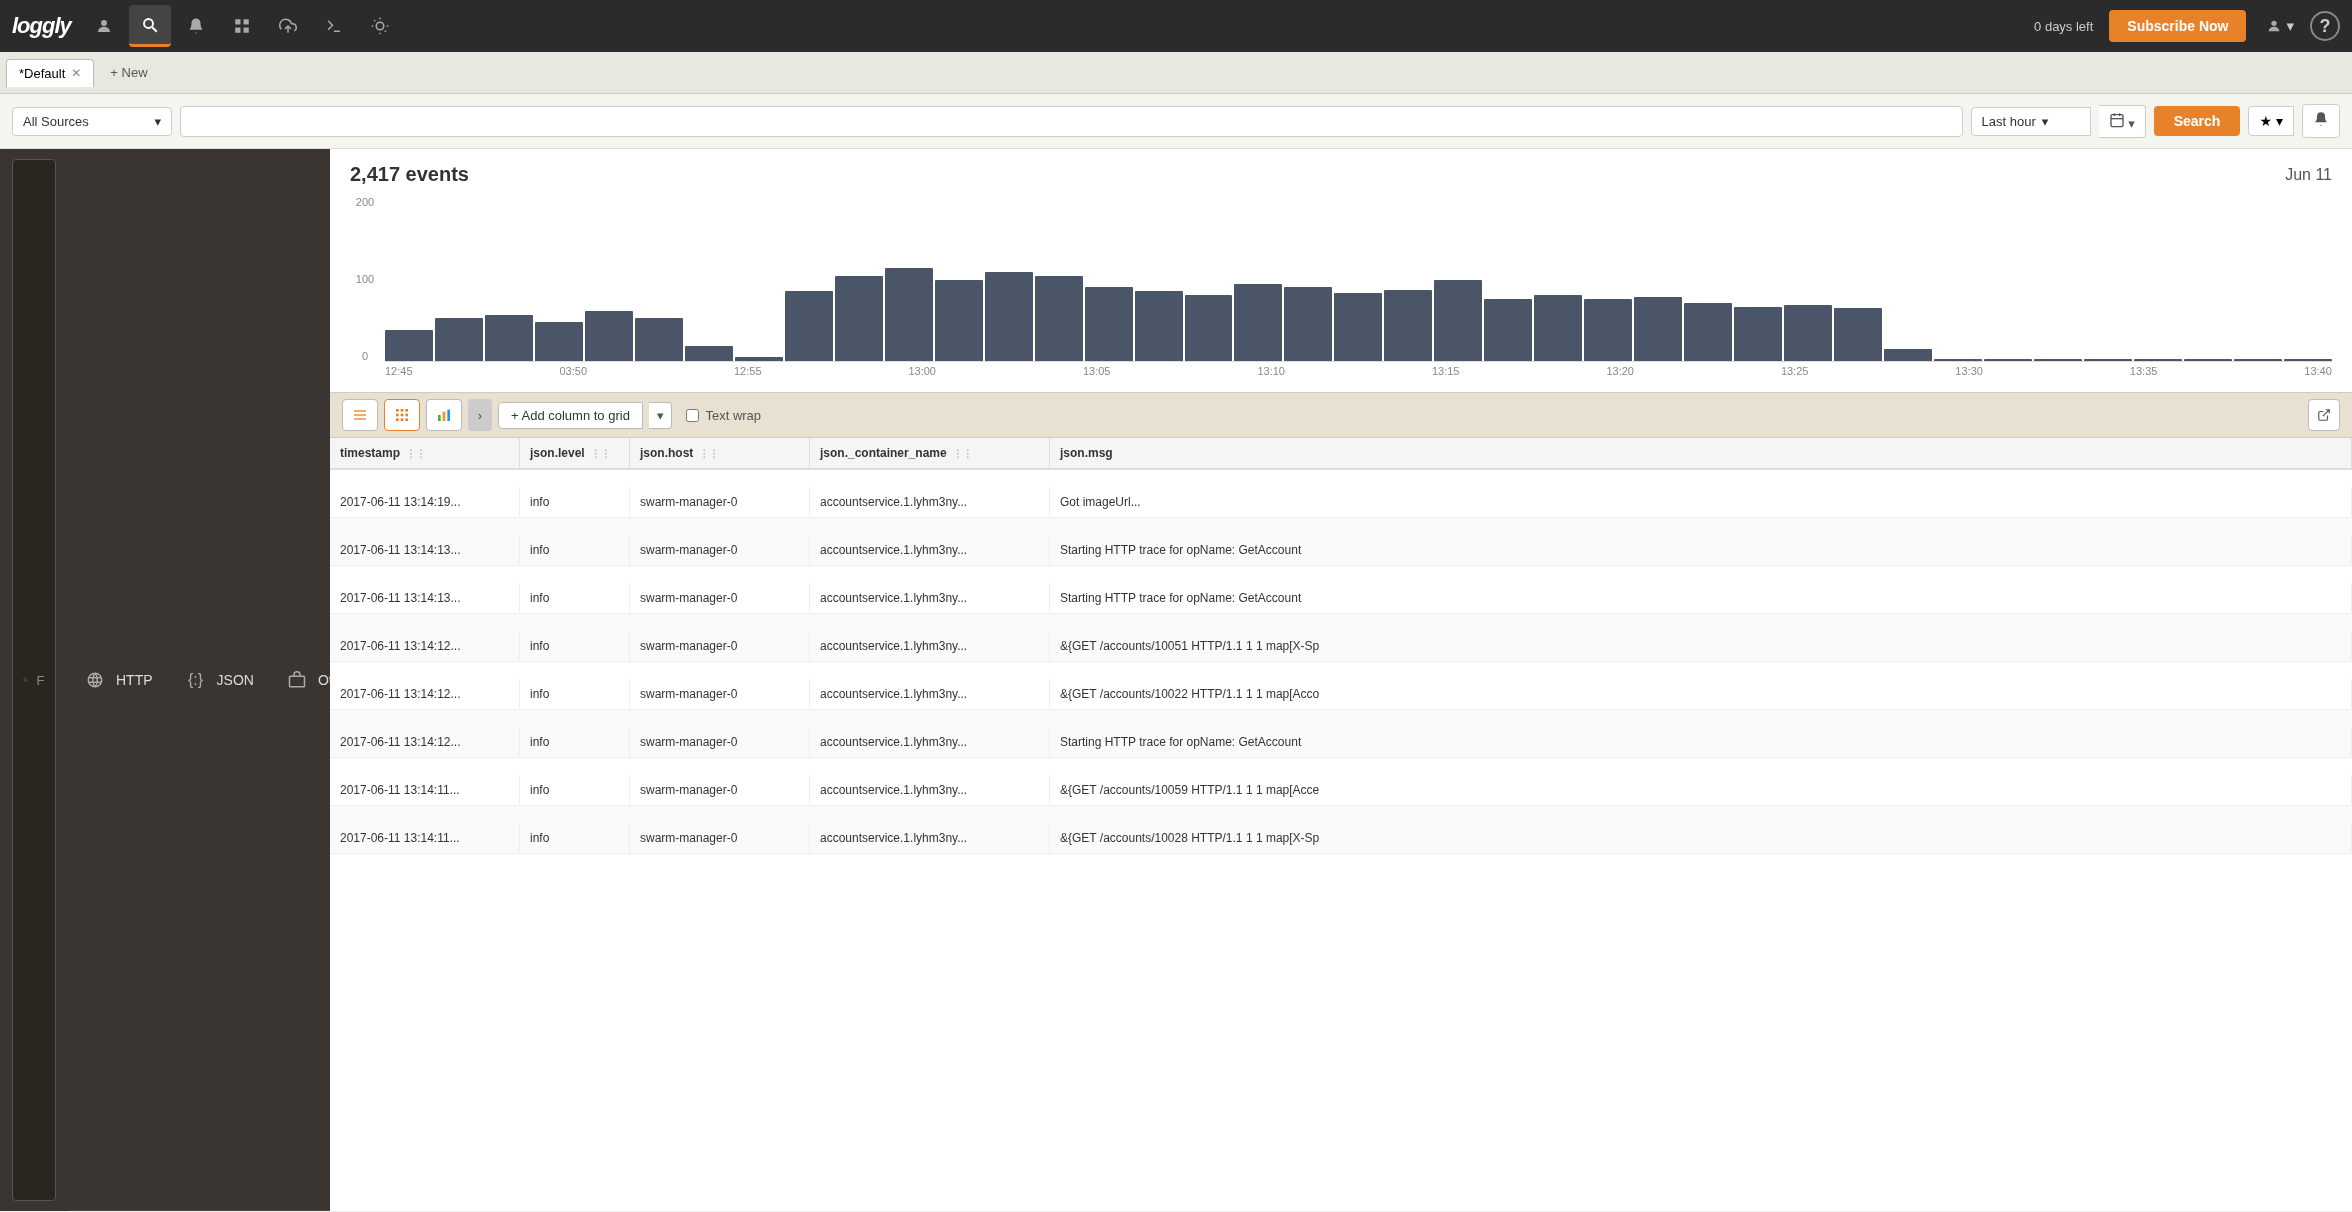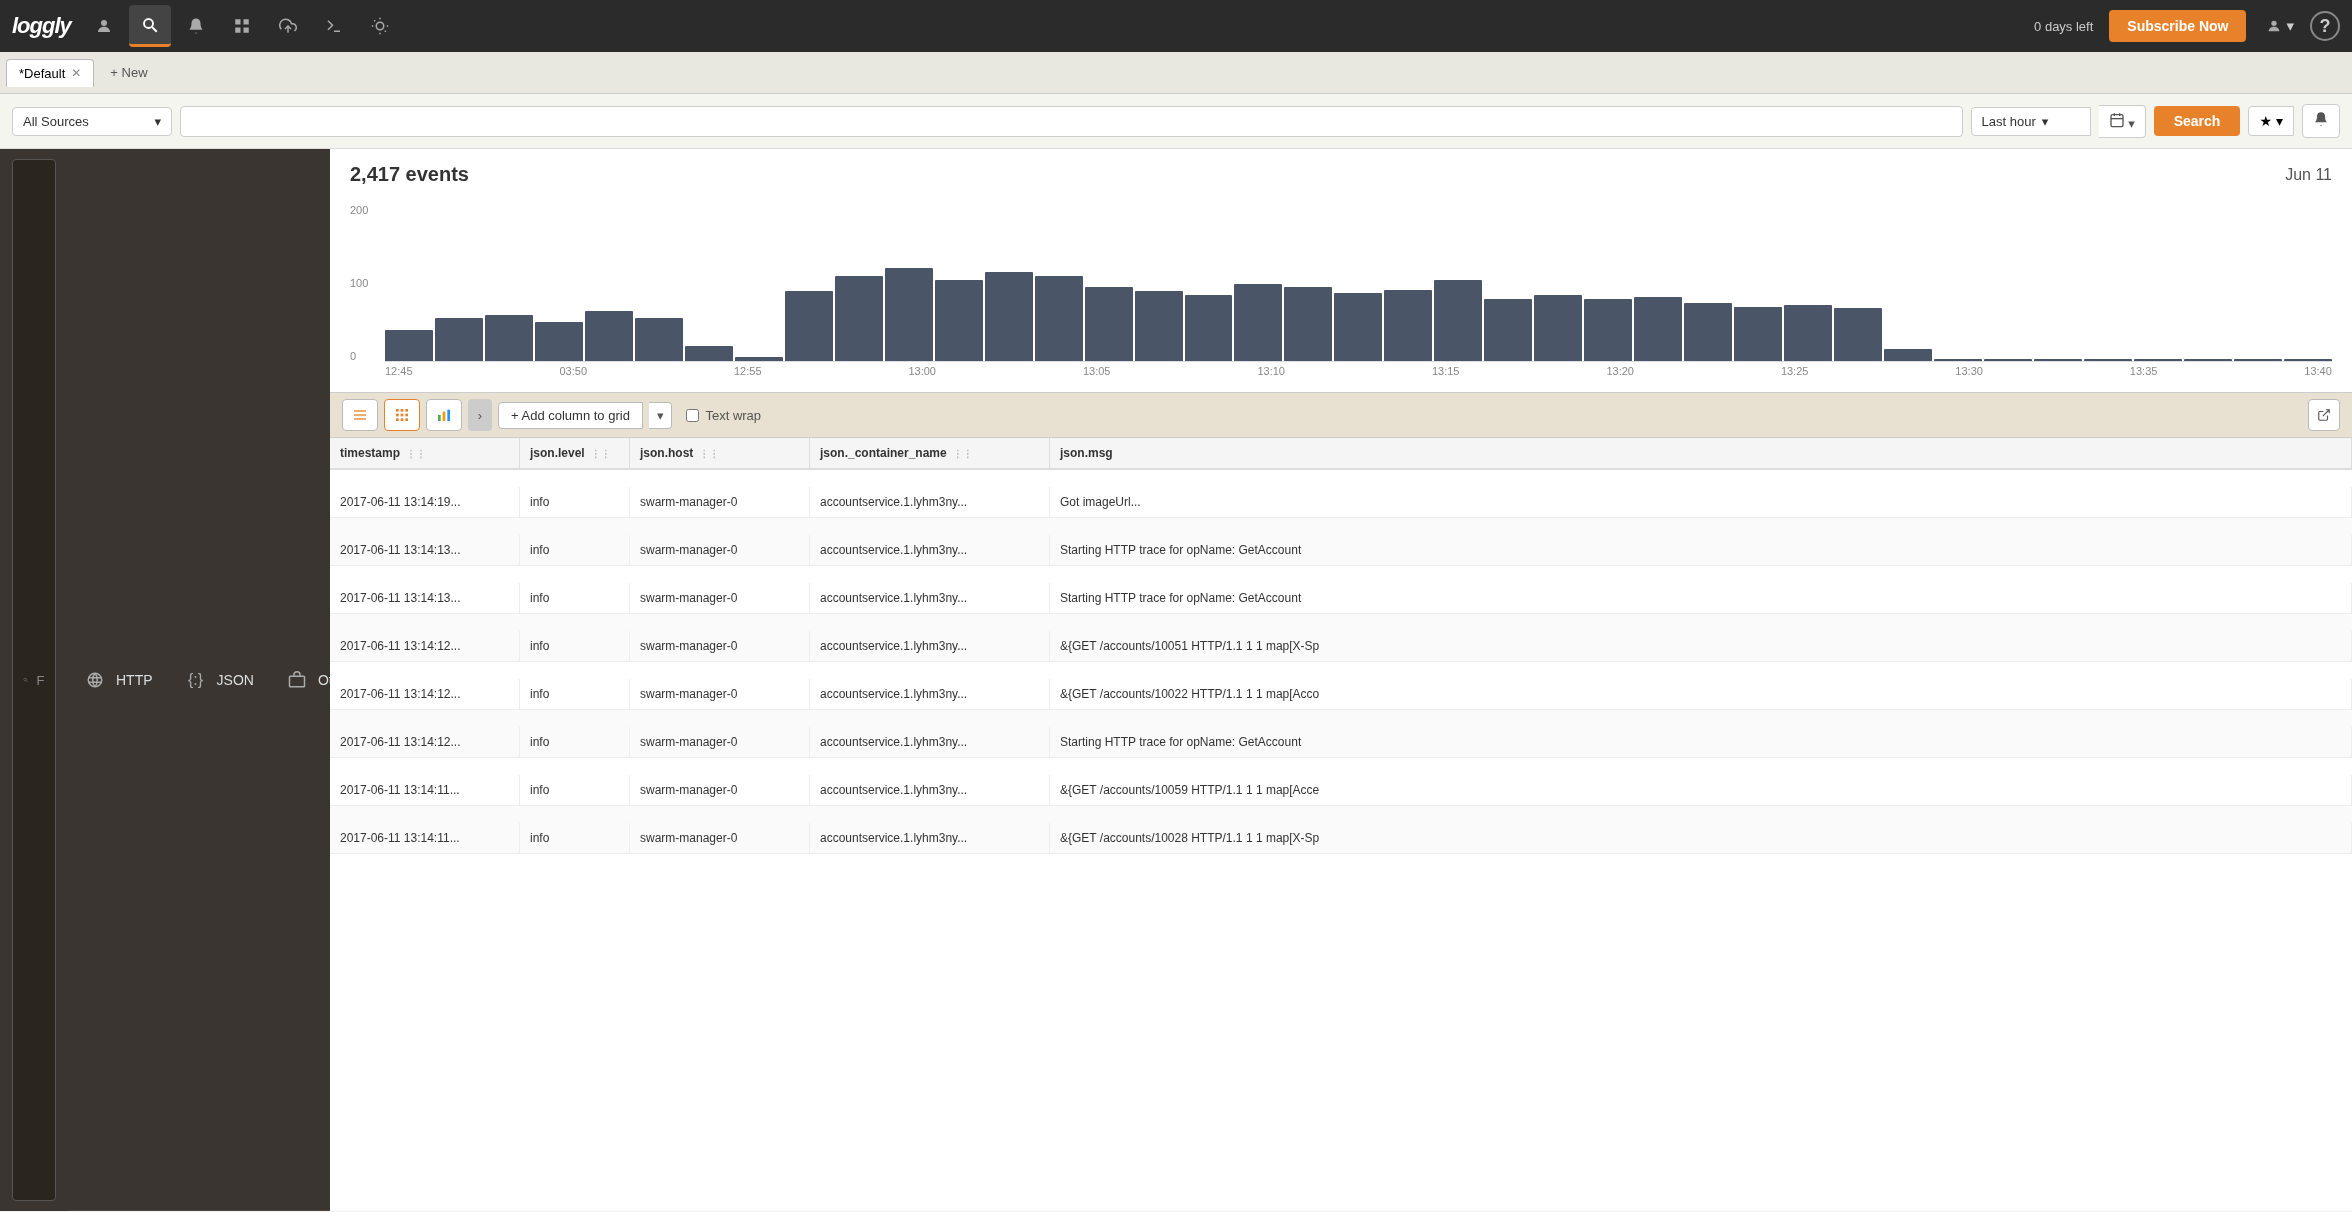--- a/index.html
+++ b/index.html
@@ -239,28 +239,28 @@
 
     
     .chart-area {
       padding: 0 20px 10px;
       height: 200px;
       position: relative;
     }
     .chart-y-labels {
       position: absolute;
       left: 20px;
-      top: 12px;
+      top: 4px;
       bottom: 30px;
       display: flex;
       flex-direction: column;
       justify-content: space-between;
       font-size: 11px;
       color: #888;
-      text-align: left;
+      text-align: center;
       width: 30px;
     }
     .chart-inner {
       margin-left: 35px;
       height: 170px;
       display: flex;
       align-items: flex-end;
       gap: 2px;
       border-bottom: 1px solid #ddd;
       position: relative;

